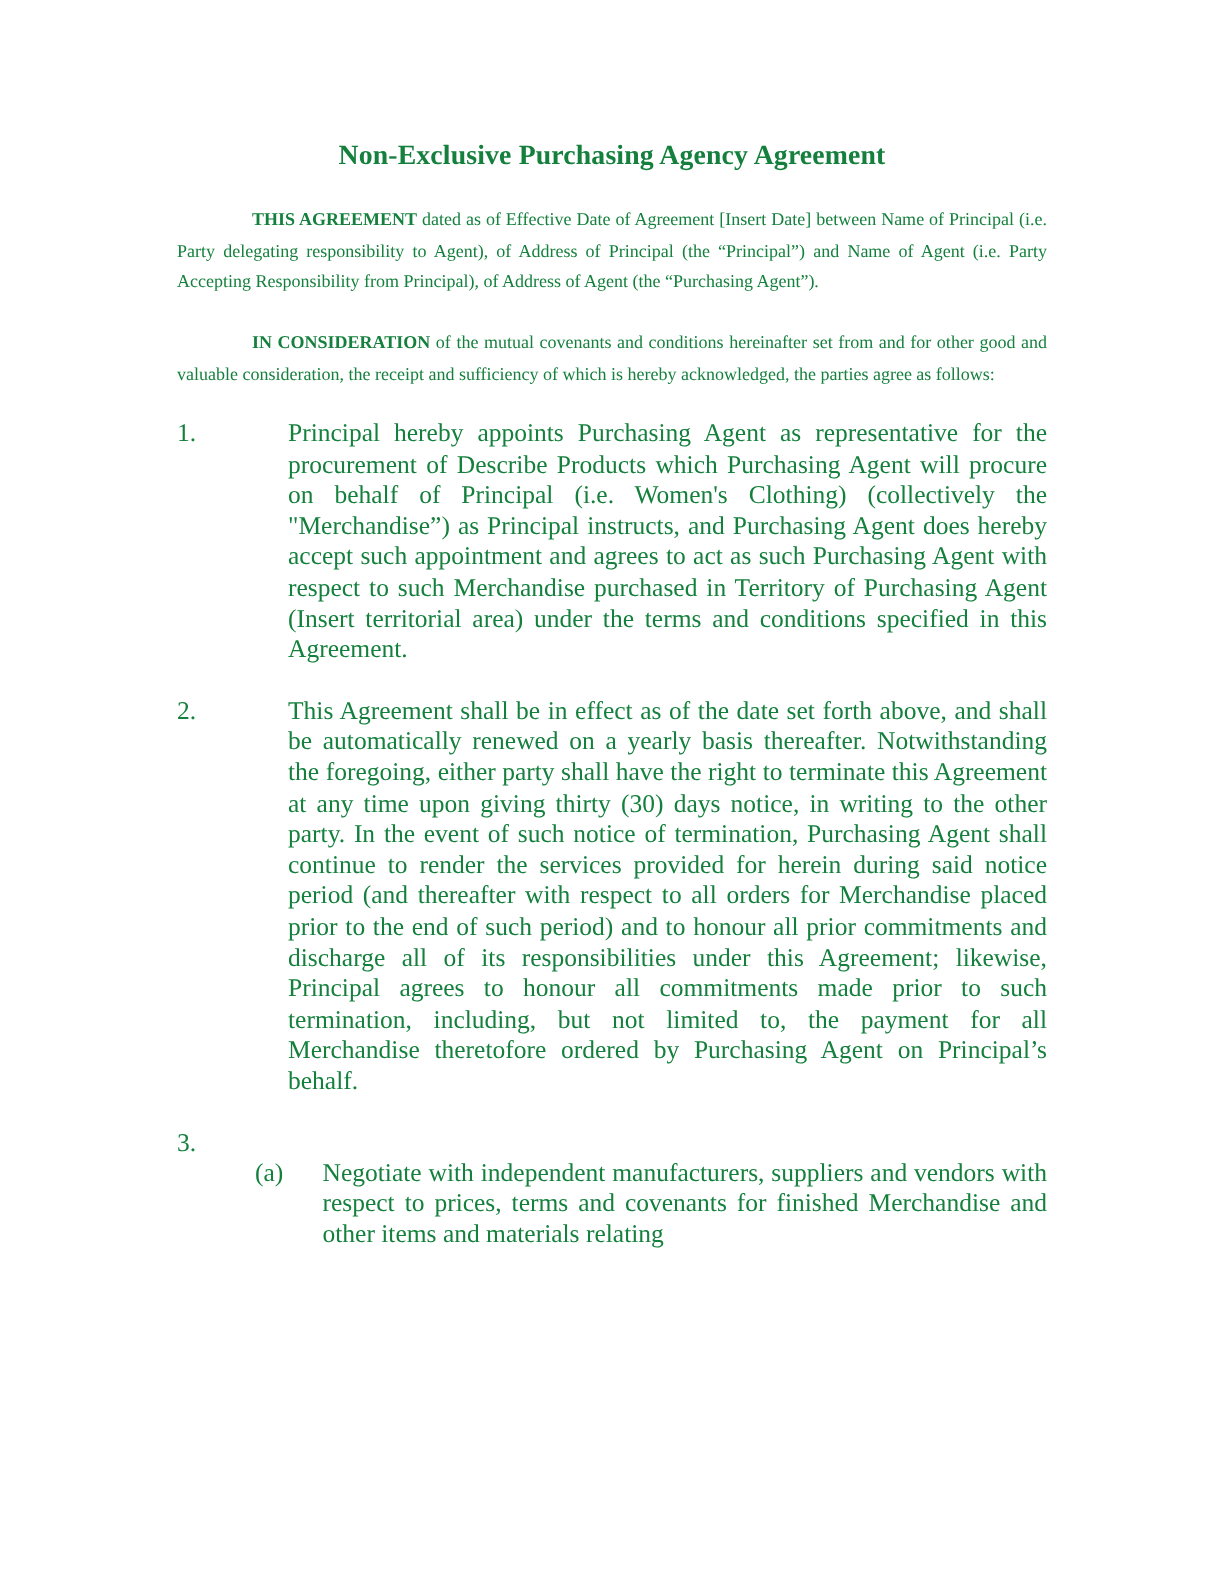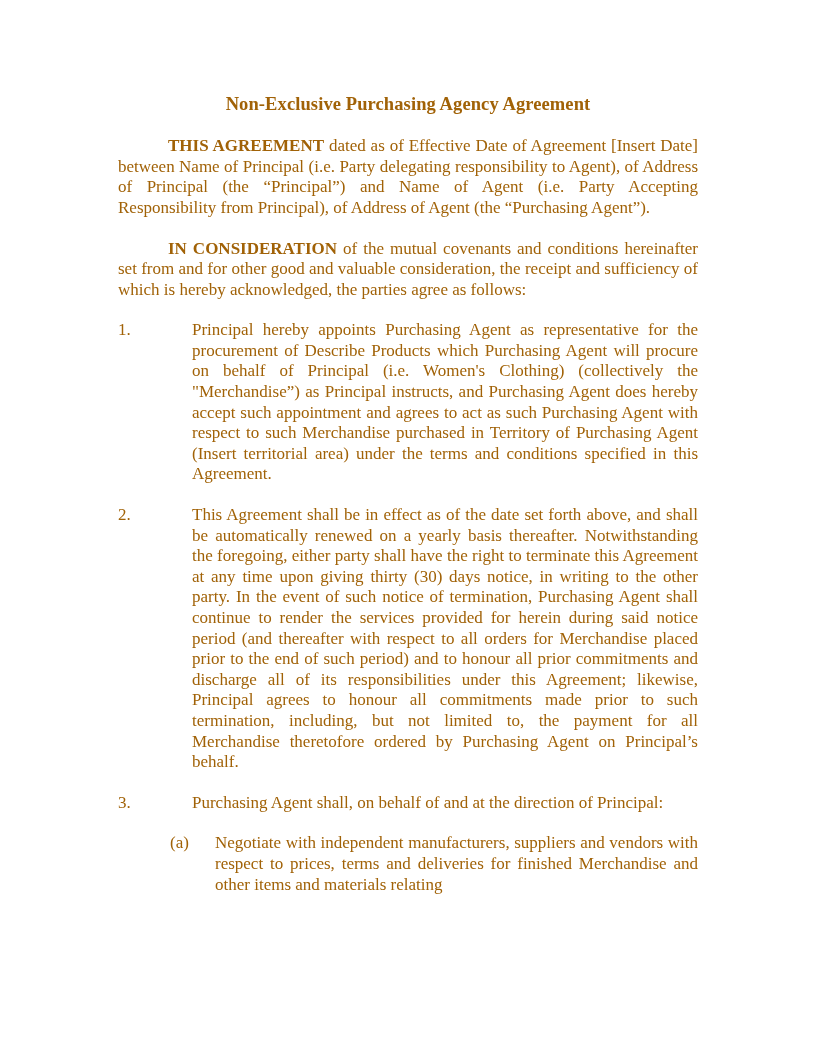--- a/index.html
+++ b/index.html
@@ -8,39 +8,39 @@
     background: #ffffff;
   }
   .page {
     width: 816px;
     height: 1056px;
     background: #ffffff;
     position: relative;
     overflow: hidden;
     box-sizing: border-box;
     font-family: "Liberation Serif", "DejaVu Serif", serif;
-    color: #a16207;
+    color: #15803d;
   }
   .content {
     position: absolute;
     left: 118px;
     top: 0;
     width: 580px;
   }
   .doc-title {
     font-size: 18.5px;
     font-weight: bold;
     text-align: center;
     margin: 0;
     padding-top: 93px;
     letter-spacing: 0.1px;
     line-height: 1.25;
   }
   .para {
-    font-size: 17px;
+    font-size: 12px;
     line-height: 20.6px;
     text-align: justify;
     text-justify: inter-word;
     margin: 0;
     padding-top: 20px;
     hyphens: none;
   }
   .para.indent-first {
     text-indent: 50px;
   }
@@ -115,22 +115,21 @@
       <span class="body">Principal hereby appoints Purchasing Agent as representative for the procurement of Describe Products which Purchasing Agent will procure on behalf of Principal (i.e. Women's Clothing) (collectively the "Merchandise”) as Principal instructs, and Purchasing Agent does hereby accept such appointment and agrees to act as such Purchasing Agent with respect to such Merchandise purchased in Territory of Purchasing Agent (Insert territorial area) under the terms and conditions specified in this Agreement.</span>
     </div>
 
     <div class="numbered">
       <span class="marker">2.</span>
       <span class="body">This Agreement shall be in effect as of the date set forth above, and shall be automatically renewed on a yearly basis thereafter. Notwithstanding the foregoing, either party shall have the right to terminate this Agreement at any time upon giving thirty (30) days notice, in writing to the other party. In the event of such notice of termination, Purchasing Agent shall continue to render the services provided for herein during said notice period (and thereafter with respect to all orders for Merchandise placed prior to the end of such period) and to honour all prior commitments and discharge all of its responsibilities under this Agreement; likewise, Principal agrees to honour all commitments made prior to such termination, including, but not limited to, the payment for all Merchandise theretofore ordered by Purchasing Agent on Principal’s behalf.</span>
     </div>
 
     <div class="numbered">
       <span class="marker">3.</span>
-      <span class="body">Purchasing Agent shall, on behalf of and at the direction of Principal:</span>
     </div>
 
     <div class="sub-item">
       <span class="marker">(a)</span>
-      <span class="body last-line-full">Negotiate with independent manufacturers, suppliers and vendors with respect to prices, terms and deliveries for finished Merchandise and other items and materials relating</span>
+      <span class="body last-line-full">Negotiate with independent manufacturers, suppliers and vendors with respect to prices, terms and covenants for finished Merchandise and other items and materials relating</span>
     </div>
 
   </div>
 </div>
 
 </body></html>

